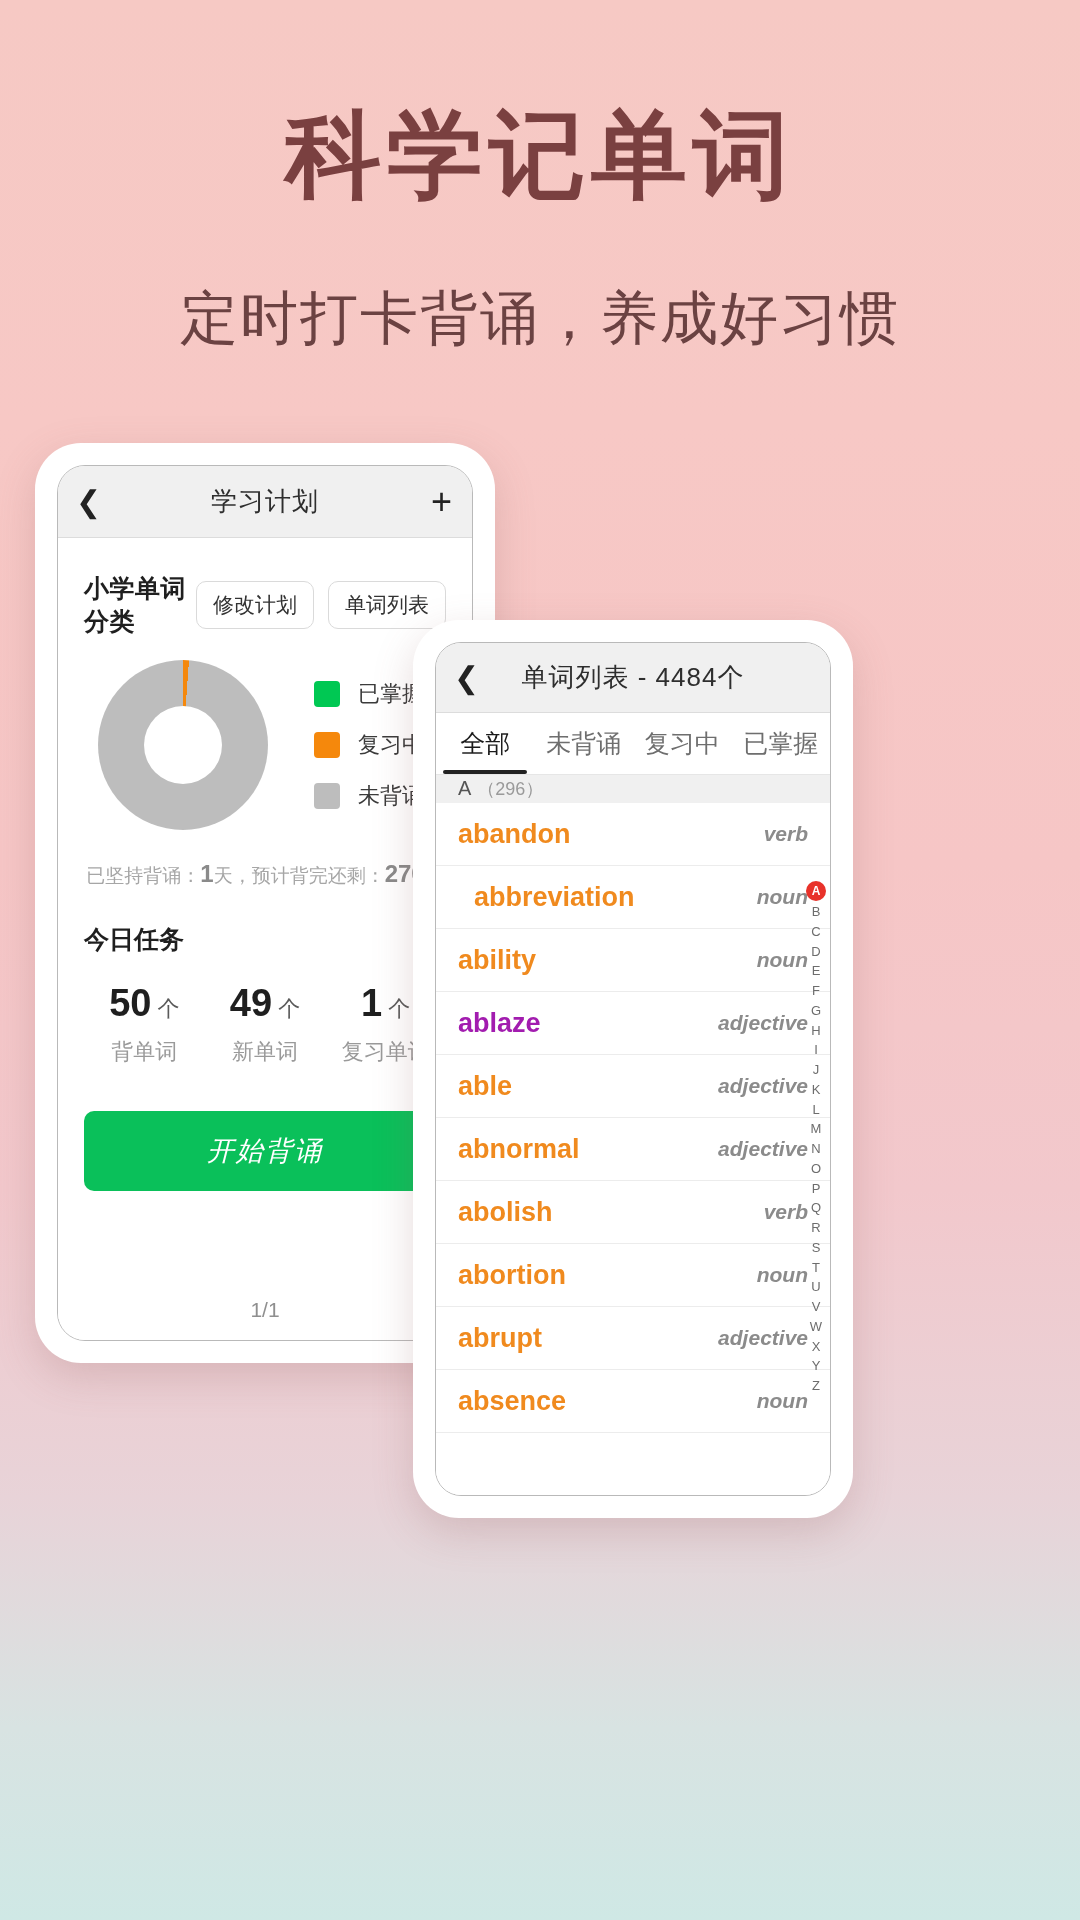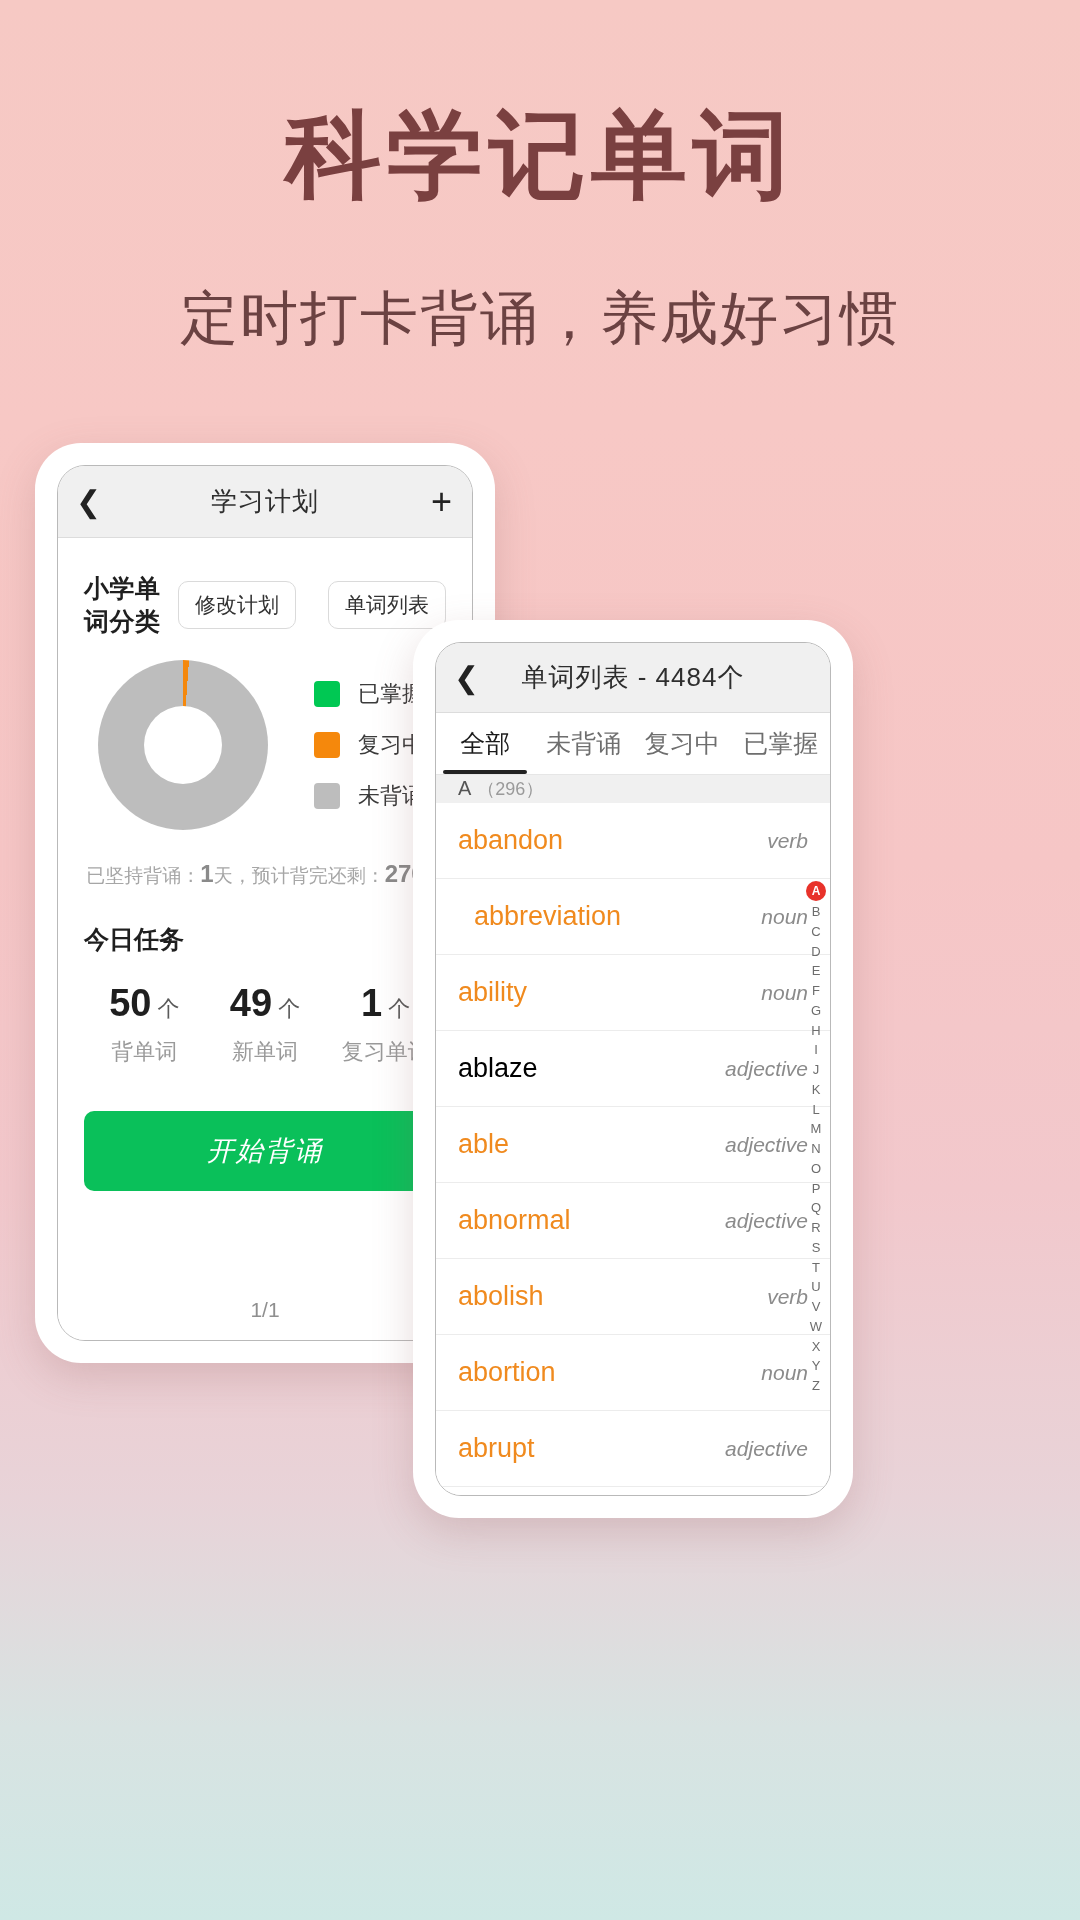--- a/index.html
+++ b/index.html
@@ -81,21 +81,21 @@
     font-size: 36px; color: #222; line-height: 1; font-weight: 300;
   }
 
   .p1-body { flex: 1 1 auto; padding: 0 26px; background: #fff; position: relative; }
 
   .plan-row {
     display: flex; align-items: center; justify-content: center;
     margin-top: 34px;
   }
   .plan-name { font-size: 25px; font-weight: 700; color: #1f1f1f; letter-spacing: .5px; }
-  .plan-btns { display: flex; gap: 32px; }
+  .plan-btns { display: flex; gap: 14px; }
   .chip {
     border: 1px solid #dadada;
     border-radius: 10px;
     padding: 9px 16px;
     font-size: 21px;
     color: #333;
     background: #fff;
     white-space: nowrap;
   }
 
@@ -172,22 +172,23 @@
   .list-wrap { flex: 1 1 auto; position: relative; overflow: hidden; background: #fff; }
   .sec-head {
     background: #f0f0f0; padding: 2px 22px;
     font-size: 20px; color: #555;
   }
   .sec-head .cnt { color: #9a9a9a; font-size: 18px; margin-left: 6px; }
 
   .word-row {
     display: flex; align-items: center; justify-content: space-between;
     padding: 0 22px;
-    height: 76px;
+    height: 63px;
     border-bottom: 1px solid #ececec;
+    font-weight: bold;
   }
   .word { font-size: 27px; color: #f08a1e; }
   .pos { font-size: 21px; color: #8b8b8b; font-style: italic; }
 
   .alpha {
     position: absolute; right: 4px; top: 106px;
     display: flex; flex-direction: column; align-items: center;
     font-size: 13px; color: #6d6d6d; line-height: 1.52;
   }
   .alpha .sel {
@@ -298,21 +299,21 @@
           </div>
           <div class="word-row">
             <span class="word" style="color: rgb(240, 138, 30); margin-left: 16px;">abbreviation</span>
             <span class="pos">noun</span>
           </div>
           <div class="word-row">
             <span class="word" style="color: rgb(240, 138, 30);">ability</span>
             <span class="pos">noun</span>
           </div>
           <div class="word-row">
-            <span class="word" style="color: #000000;">ablaze</span>
+            <span class="word" style="color: #a21caf;">ablaze</span>
             <span class="pos">adjective</span>
           </div>
           <div class="word-row">
             <span class="word" style="color: rgb(240, 138, 30);">able</span>
             <span class="pos">adjective</span>
           </div>
           <div class="word-row">
             <span class="word" style="color: rgb(240, 138, 30);">abnormal</span>
             <span class="pos">adjective</span>
           </div>

